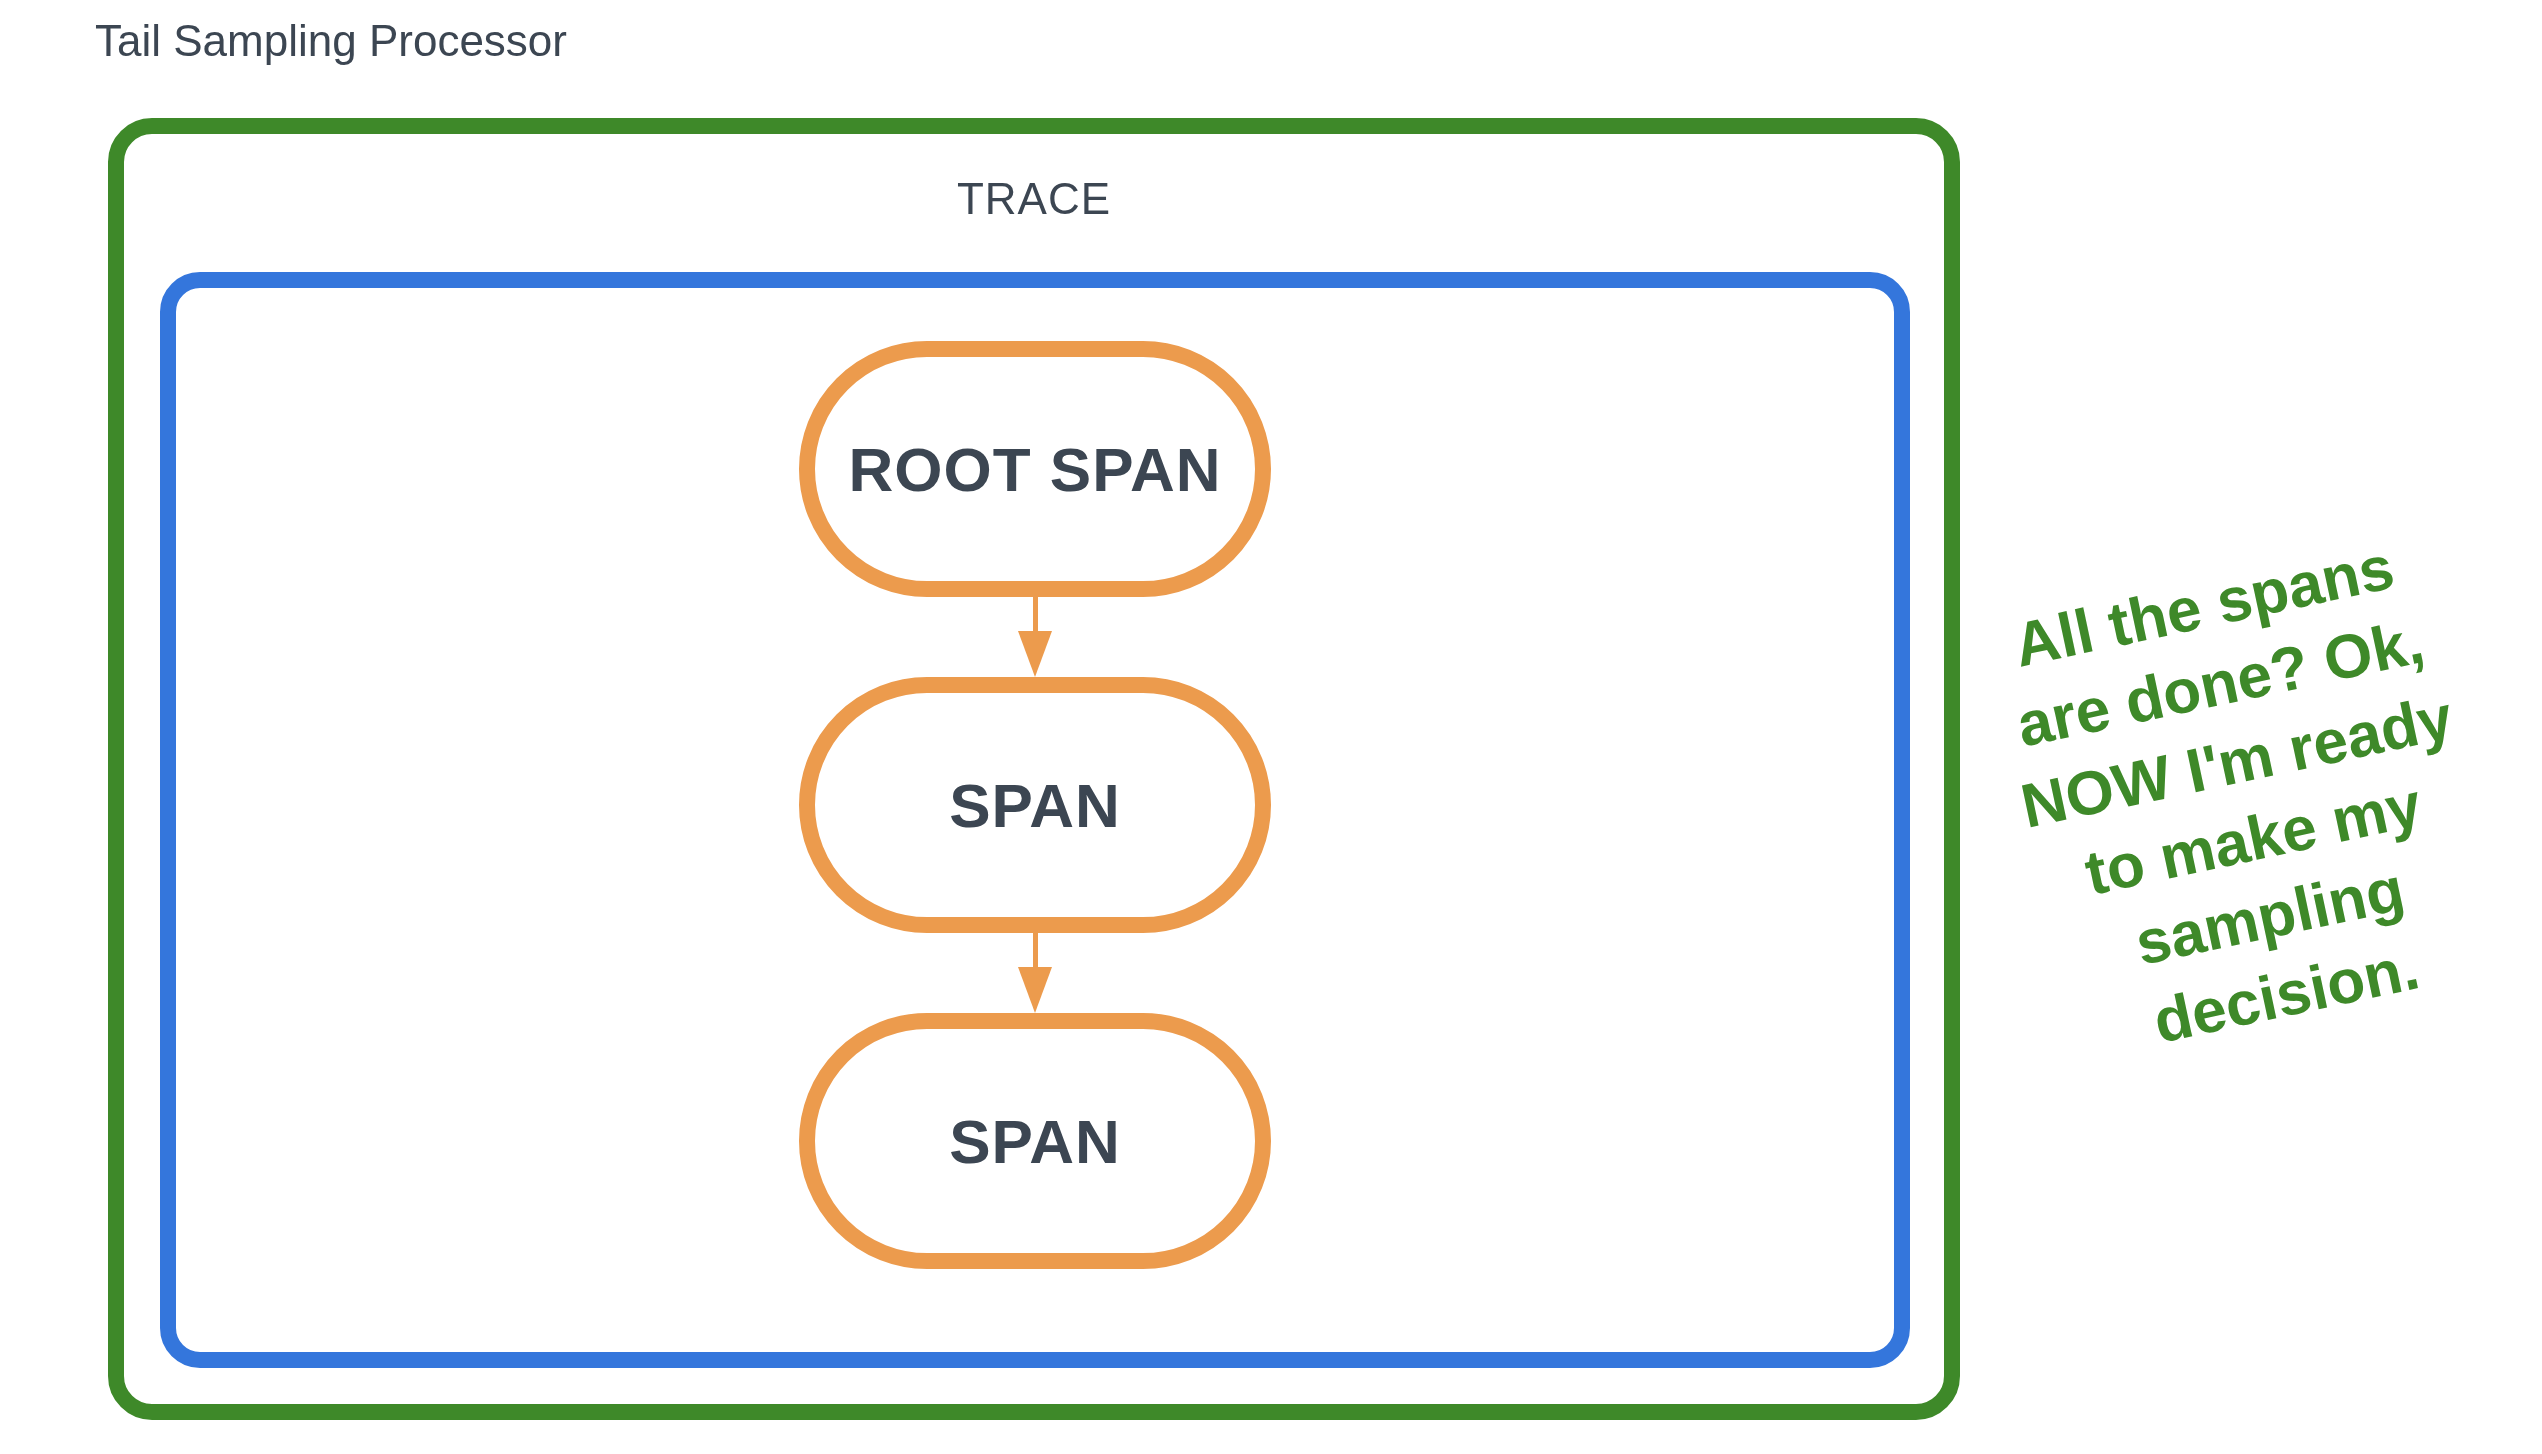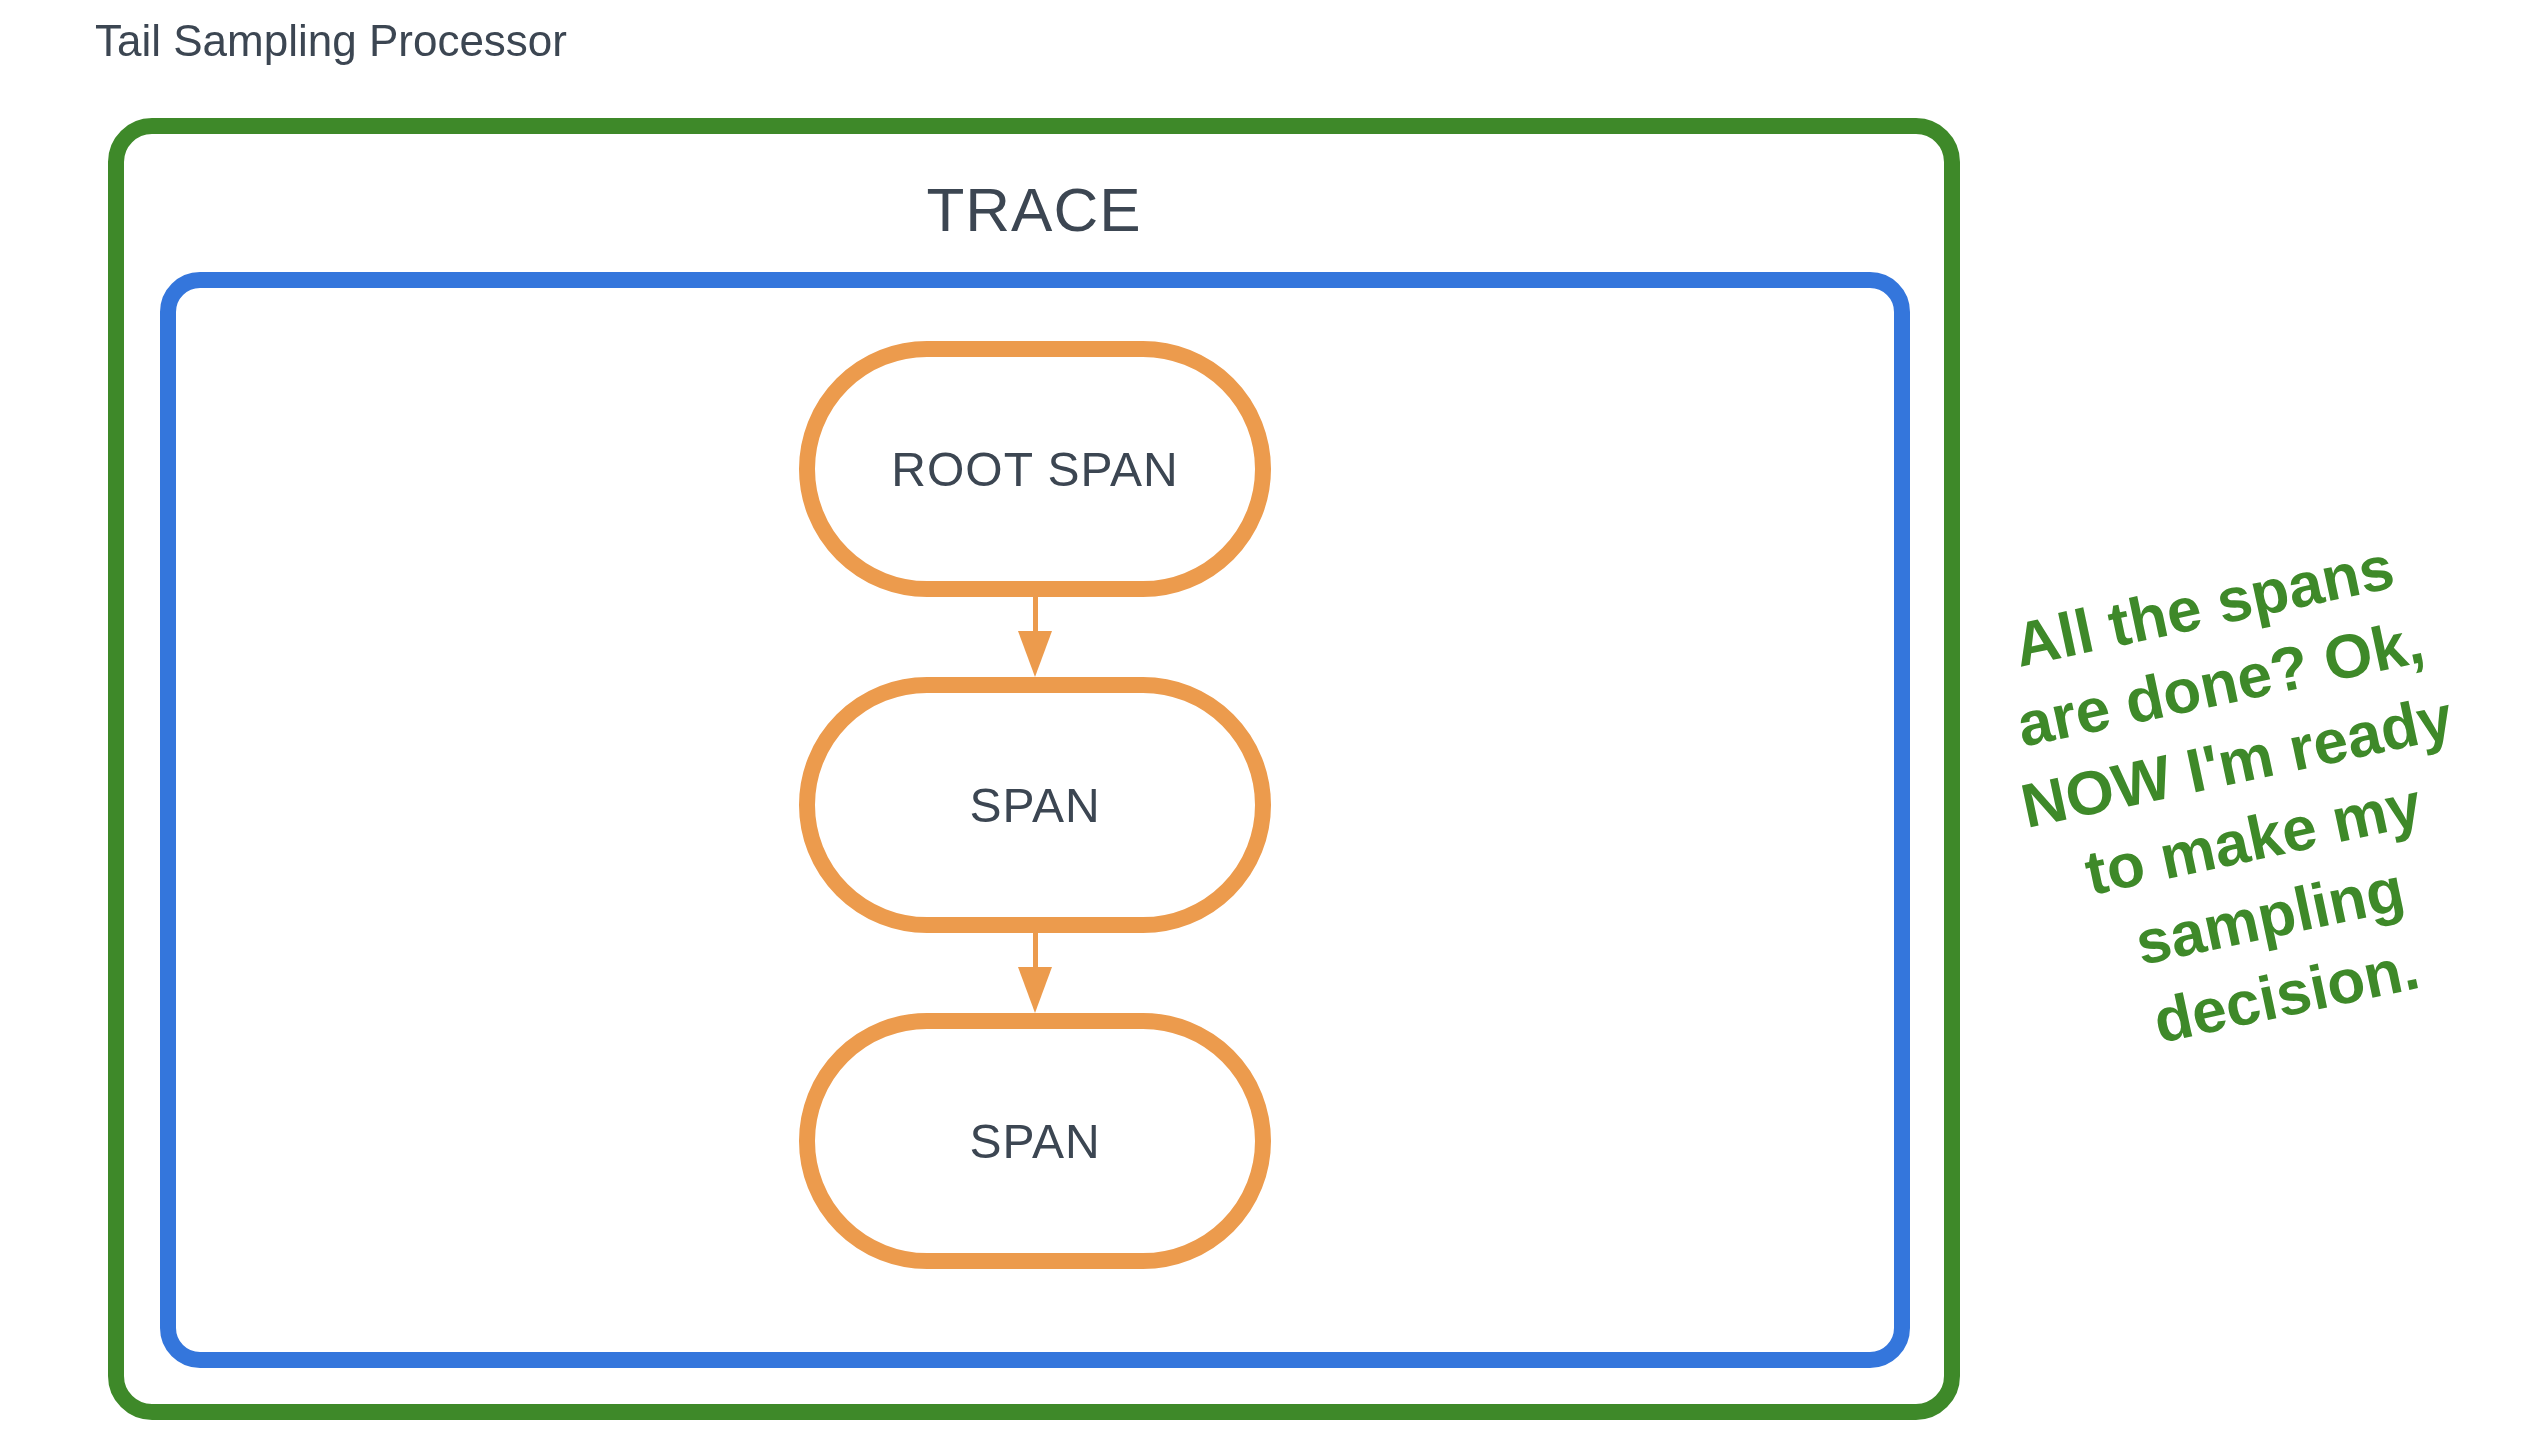--- a/index.html
+++ b/index.html
@@ -27,21 +27,21 @@
     position:absolute;left:108px;top:118px;
     width:1852px;height:1302px;
     border:16px solid var(--green);
     border-radius:44px;
     background:#ffffff;
   }
 
   .trace-label{
     position:absolute;left:0;top:40px;width:100%;
     text-align:center;
-    font-size:62px;color:var(--slate);
+    font-size:44px;color:var(--slate);
     letter-spacing:1px;
   }
 
   .trace-box{
     position:absolute;left:36px;top:138px;
     width:1750px;height:1096px;
     border:16px solid var(--blue);
     border-radius:40px;
     background:#ffffff;
   }
@@ -53,21 +53,21 @@
   }
 
   .span-pill{
     width:472px;height:256px;
     border:16px solid var(--orange);
     border-radius:128px;
     background:#ffffff;
     display:flex;align-items:center;justify-content:center;
   }
   .span-pill-label{
-    font-size:48px;font-weight:normal;color:var(--slate);
+    font-size:62px;font-weight:bold;color:var(--slate);
     letter-spacing:1px;white-space:nowrap;
   }
 
   .flow-arrow{
     height:80px;
     display:flex;flex-direction:column;align-items:center;
   }
   .flow-arrow .stem{
     width:5px;flex:1 1 auto;background:var(--orange);
   }

